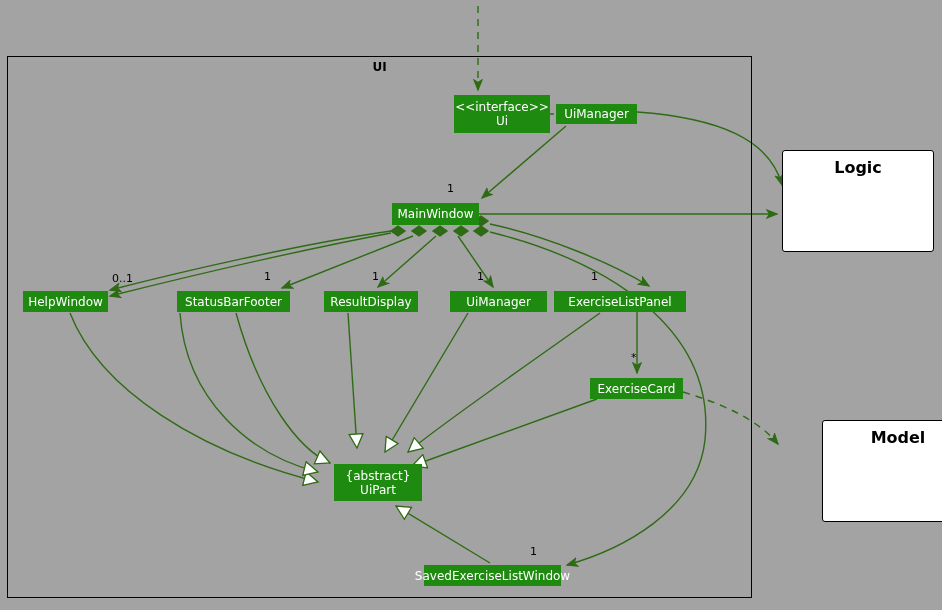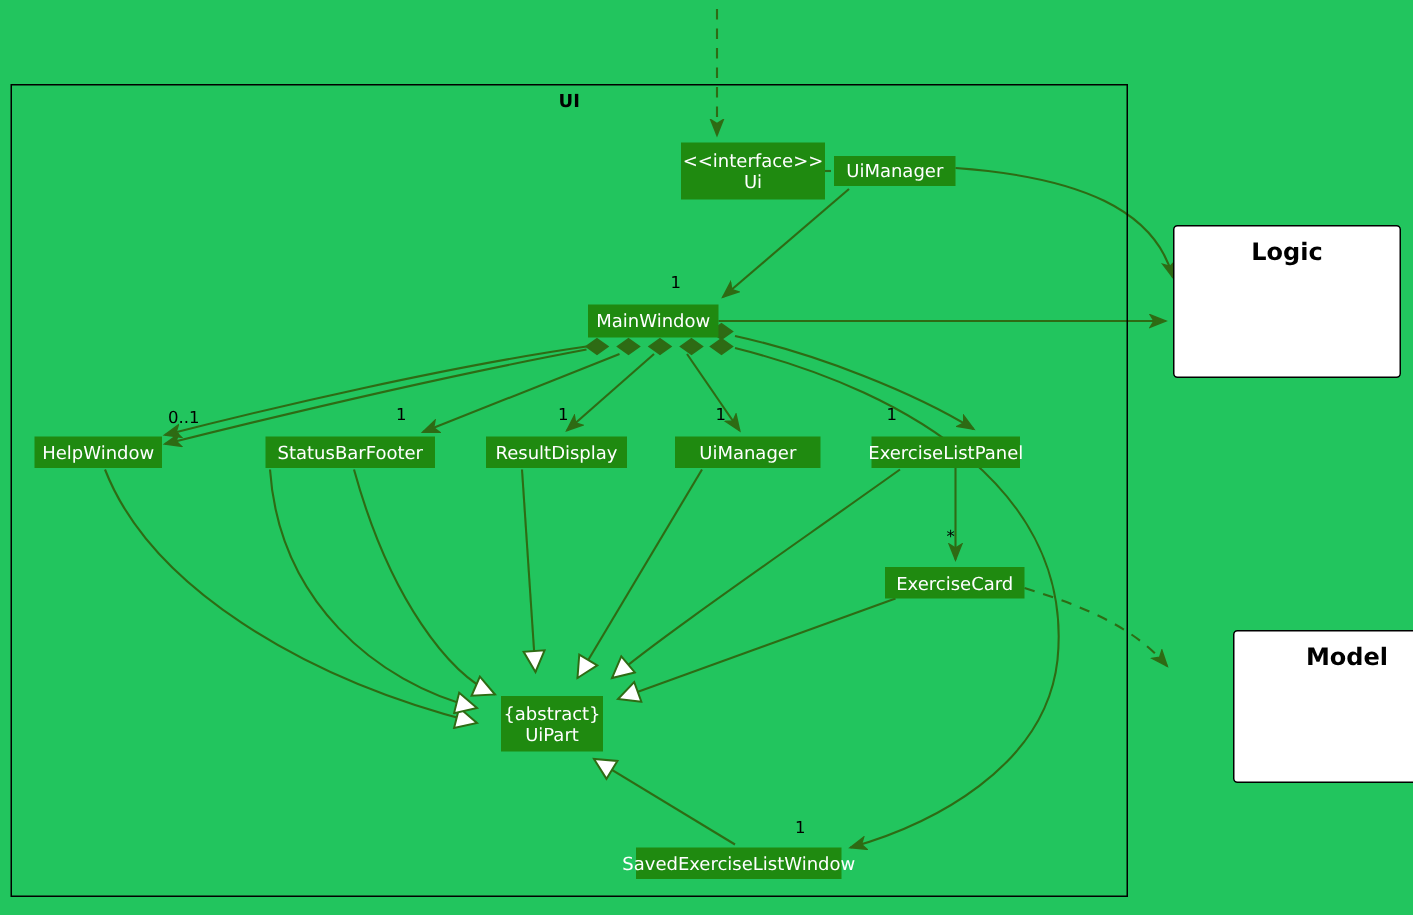--- a/index.html
+++ b/index.html
@@ -8,21 +8,21 @@
     padding: 0;
     background: #ffffff;
   }
   body {
     font-family: "DejaVu Sans", sans-serif;
   }
   #canvas {
     position: relative;
     width: 942px;
     height: 610px;
-    background: #22c55e;
+    background: #a3a3a3;
     overflow: hidden;
   }
   #wires {
     position: absolute;
     left: 0;
     top: 0;
     width: 942px;
     height: 610px;
     pointer-events: none;
   }
@@ -189,29 +189,29 @@
   </div>
 
   <div class="node" style="left:324px; top:291px; width:94px; height:21px;text-align:center;">
     <span class="ln">ResultDisplay</span>
   </div>
 
   <div class="node" style="left:450px; top:291px; width:97px; height:21px;">
     <span class="ln">UiManager</span>
   </div>
 
-  <div class="node" style="left:581px; top:291px; width:99px; height:21px;">
+  <div class="node" style="left:554px; top:291px; width:132px; height:21px;">
     <span class="ln">ExerciseListPanel</span>
   </div>
 
   <div class="node" style="left:590px; top:378px; width:93px; height:21px;">
     <span class="ln">ExerciseCard</span>
   </div>
 
-  <div class="node" style="left:334px; top:464px; width:68px; height:37px;">
+  <div class="node" style="left:334px; top:464px; width:88px; height:37px;">
     <span class="ln">{abstract}</span>
     <span class="ln">UiPart</span>
   </div>
 
   <div class="node" style="left:424px; top:565px; width:137px; height:21px;">
     <span class="ln">SavedExerciseListWindow</span>
   </div>
 
   <div class="extbox" style="left:782px; top:150px; width:152px; height:102px;">
     <div class="extbox-label">Logic</div>

